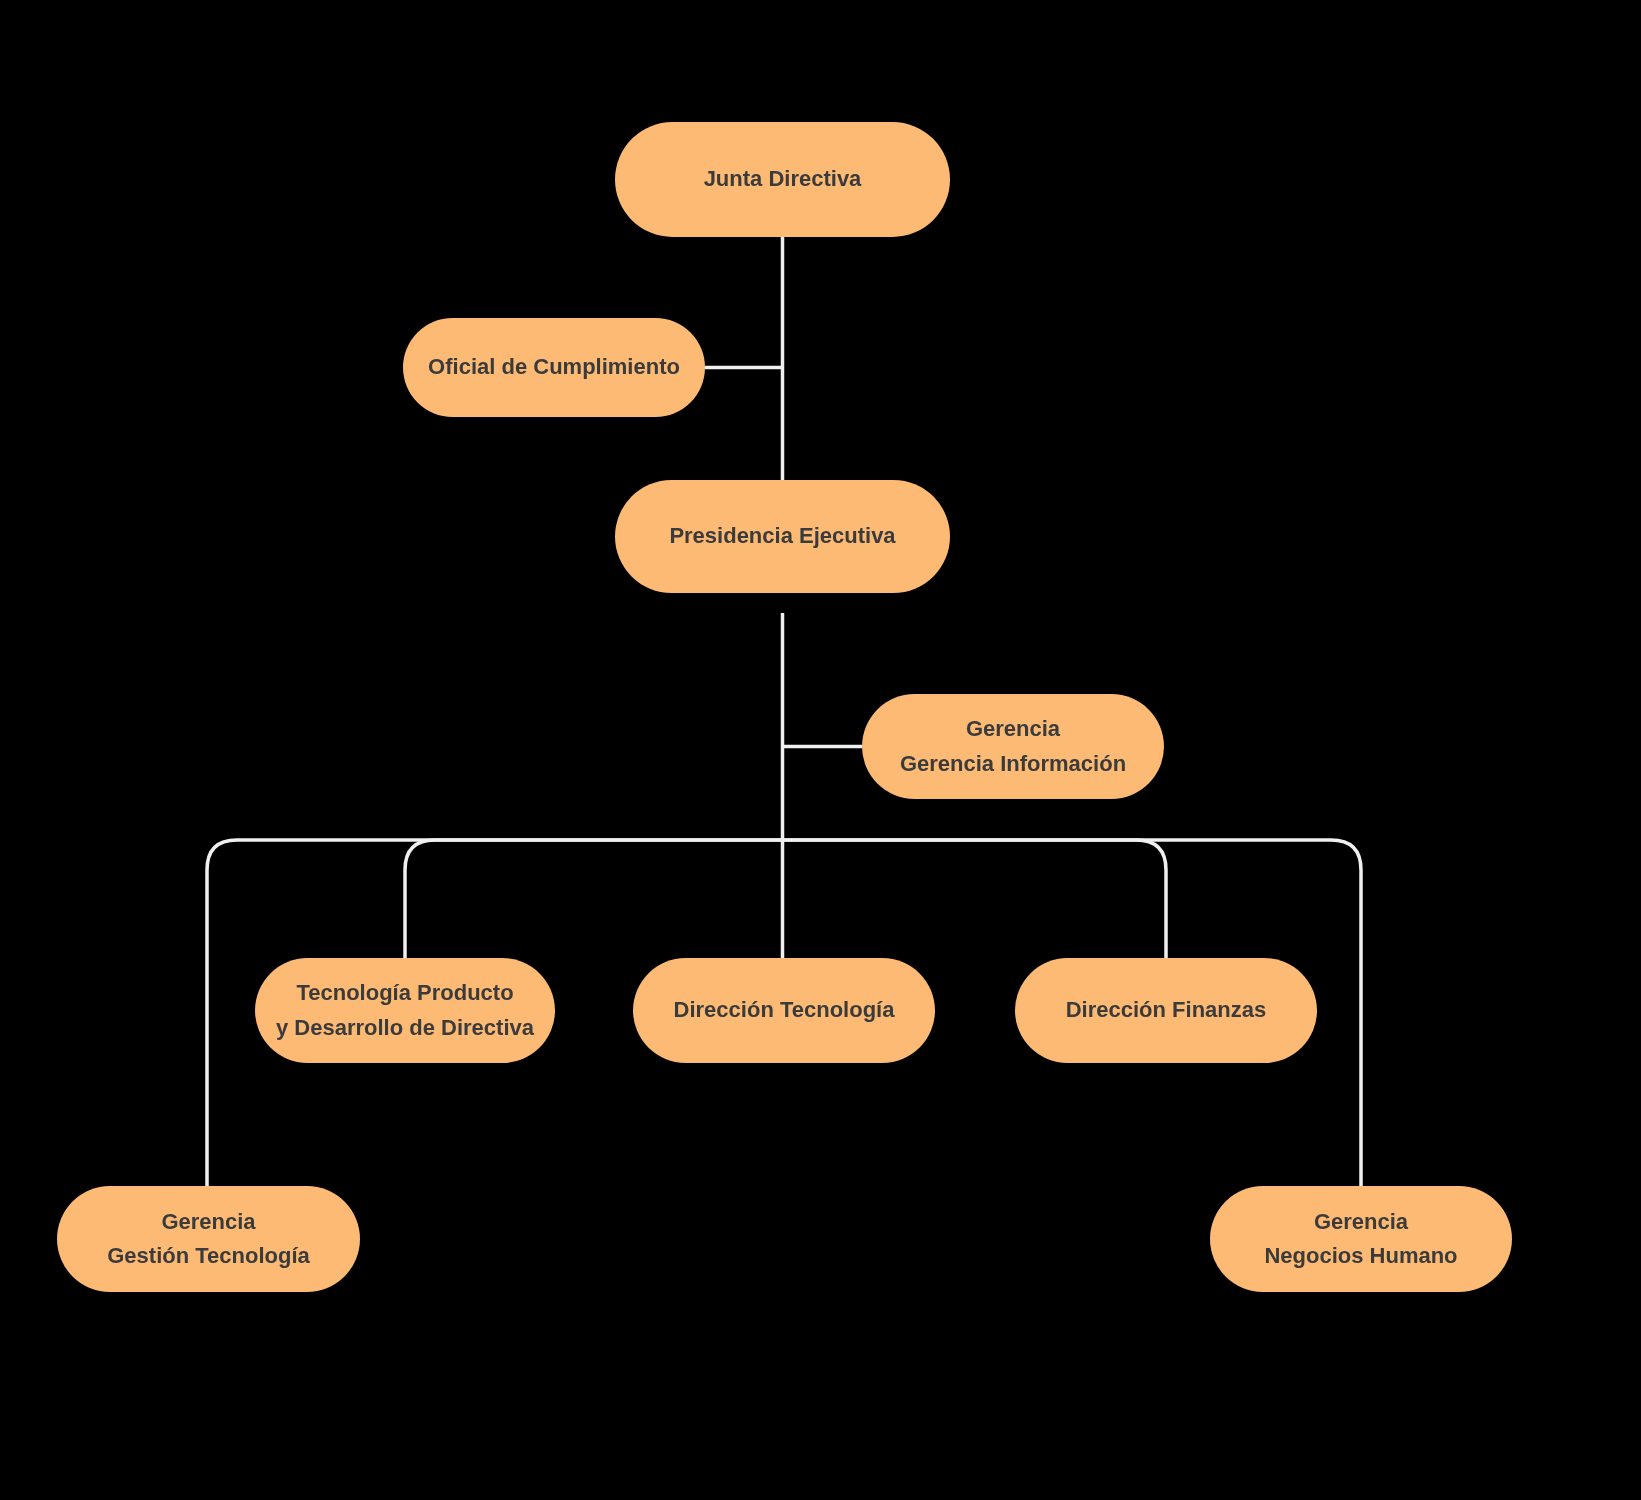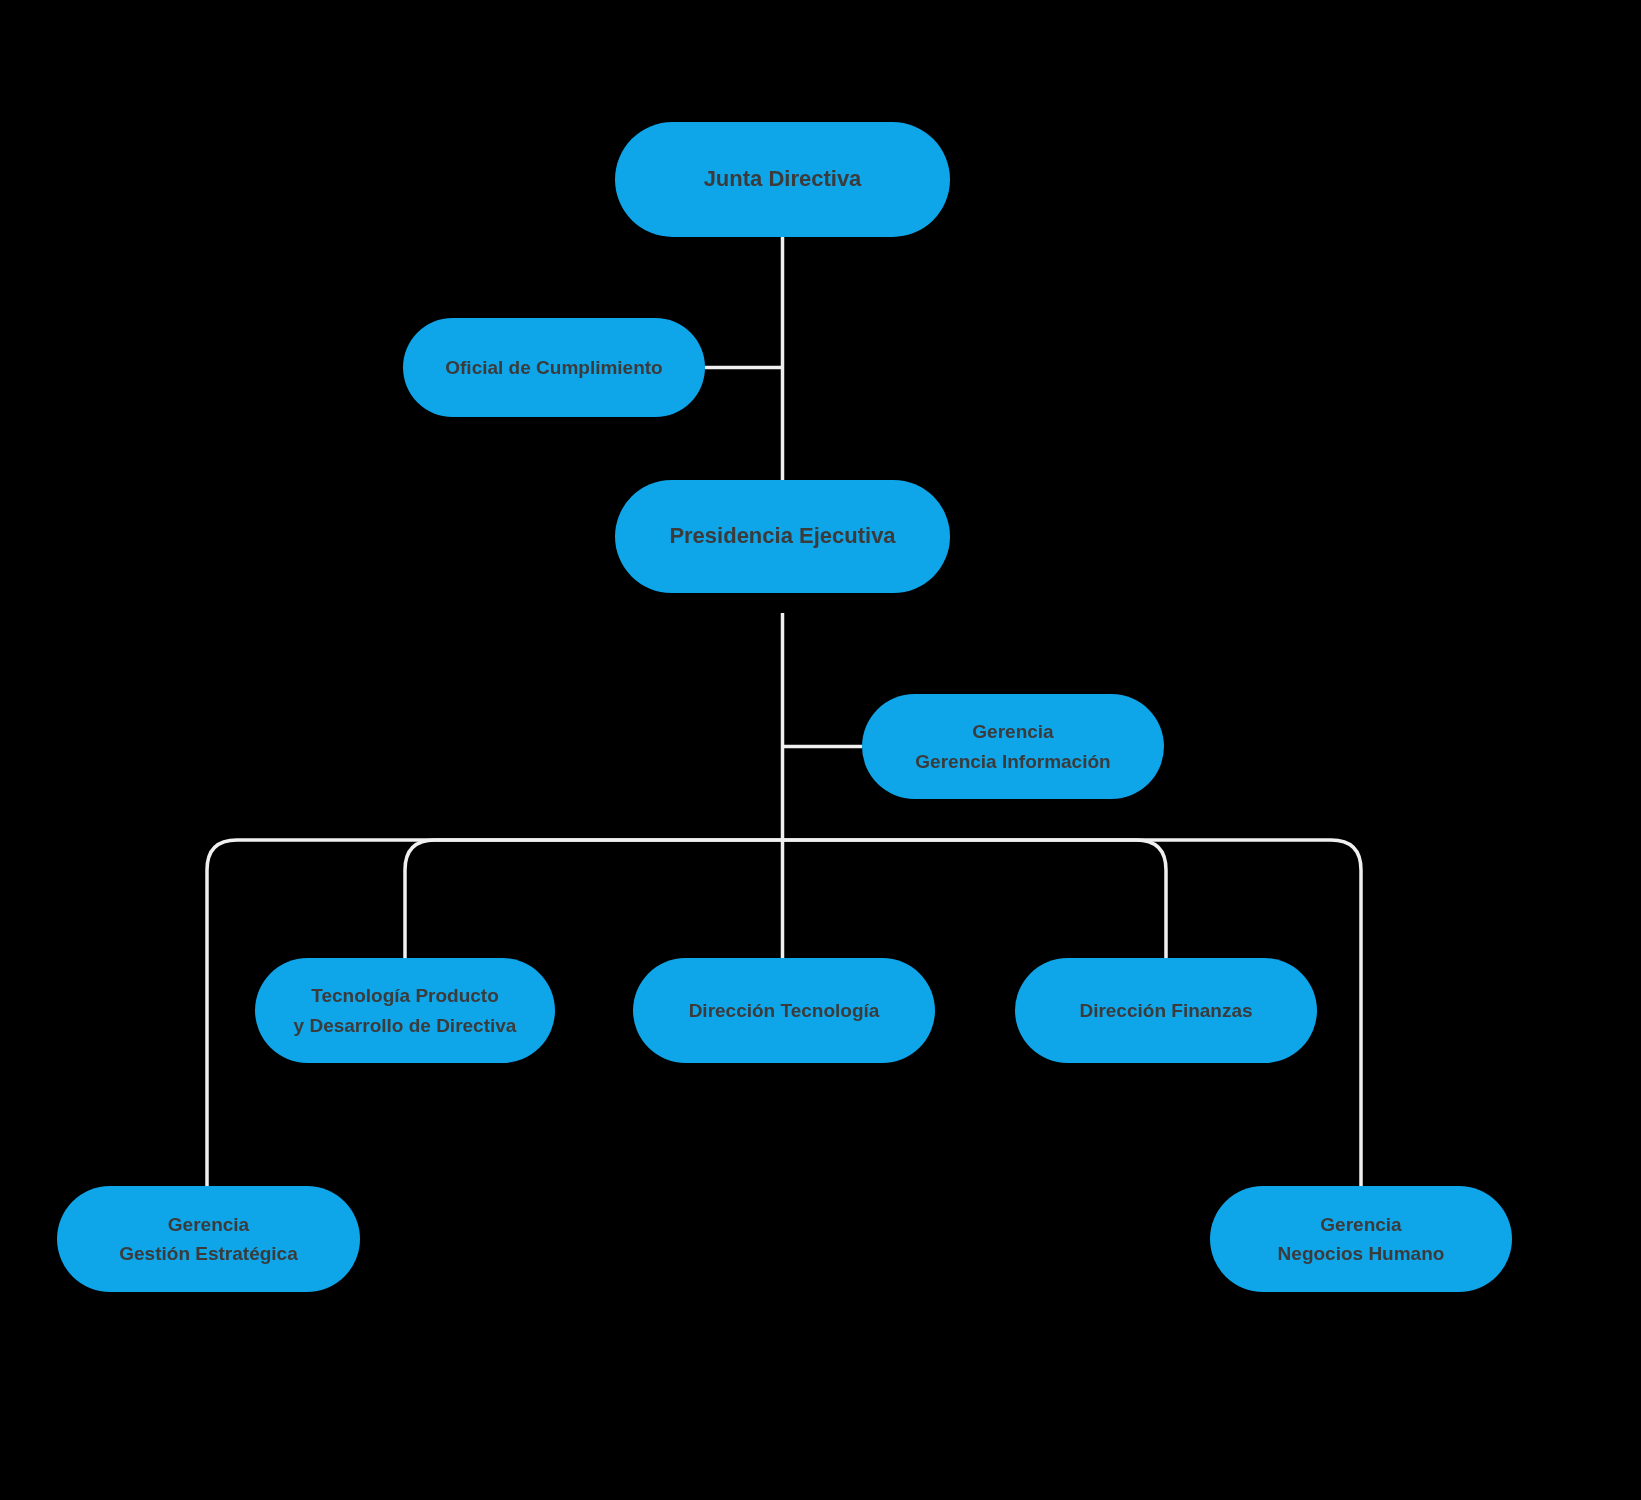--- a/index.html
+++ b/index.html
@@ -25,36 +25,36 @@
     width: 1641px;
     height: 1500px;
   }
   svg.connectors path {
     stroke: #f0f0f0;
     stroke-width: 3.5;
     fill: none;
   }
   .node {
     position: absolute;
-    background: #0ea5e9;
+    background: #fdba74;
     border-radius: 80px;
     display: flex;
     flex-direction: column;
     align-items: center;
     justify-content: center;
     text-align: right;
     color: #3b3b3b;
     font-weight: bold;
     line-height: 1.55;
   }
   .node.big {
     font-size: 22px;
   }
   .node.small {
-    font-size: 19px;
+    font-size: 22px;
   }
   
   .n-junta       { left: 615px;  top: 122px;  width: 335px; height: 115px; }
   .n-oficial     { left: 403px;  top: 318px;  width: 302px; height: 99px;  }
   .n-presidencia { left: 615px;  top: 480px;  width: 335px; height: 113px; }
   .n-seguridad   { left: 862px;  top: 694px;  width: 302px; height: 105px; }
   .n-producto    { left: 255px;  top: 958px;  width: 300px; height: 105px; }
   .n-tecnologia  { left: 633px;  top: 958px;  width: 302px; height: 105px; }
   .n-finanzas    { left: 1015px; top: 958px;  width: 302px; height: 105px; }
   .n-gestion     { left: 57px;   top: 1186px; width: 303px; height: 106px; }
@@ -109,21 +109,21 @@
   <div class="node small n-finanzas">
     <span>Dirección Finanzas</span>
   </div>
 
   <div class="node small n-tecnologia">
     <span>Dirección Tecnología</span>
   </div>
 
   <div class="node small n-gestion">
     <span>Gerencia</span>
-    <span>Gestión Estratégica</span>
+    <span>Gestión Tecnología</span>
   </div>
 
   <div class="node small n-capital">
     <span>Gerencia</span>
     <span>Negocios Humano</span>
   </div>
 
 </div>
 
 </body></html>

